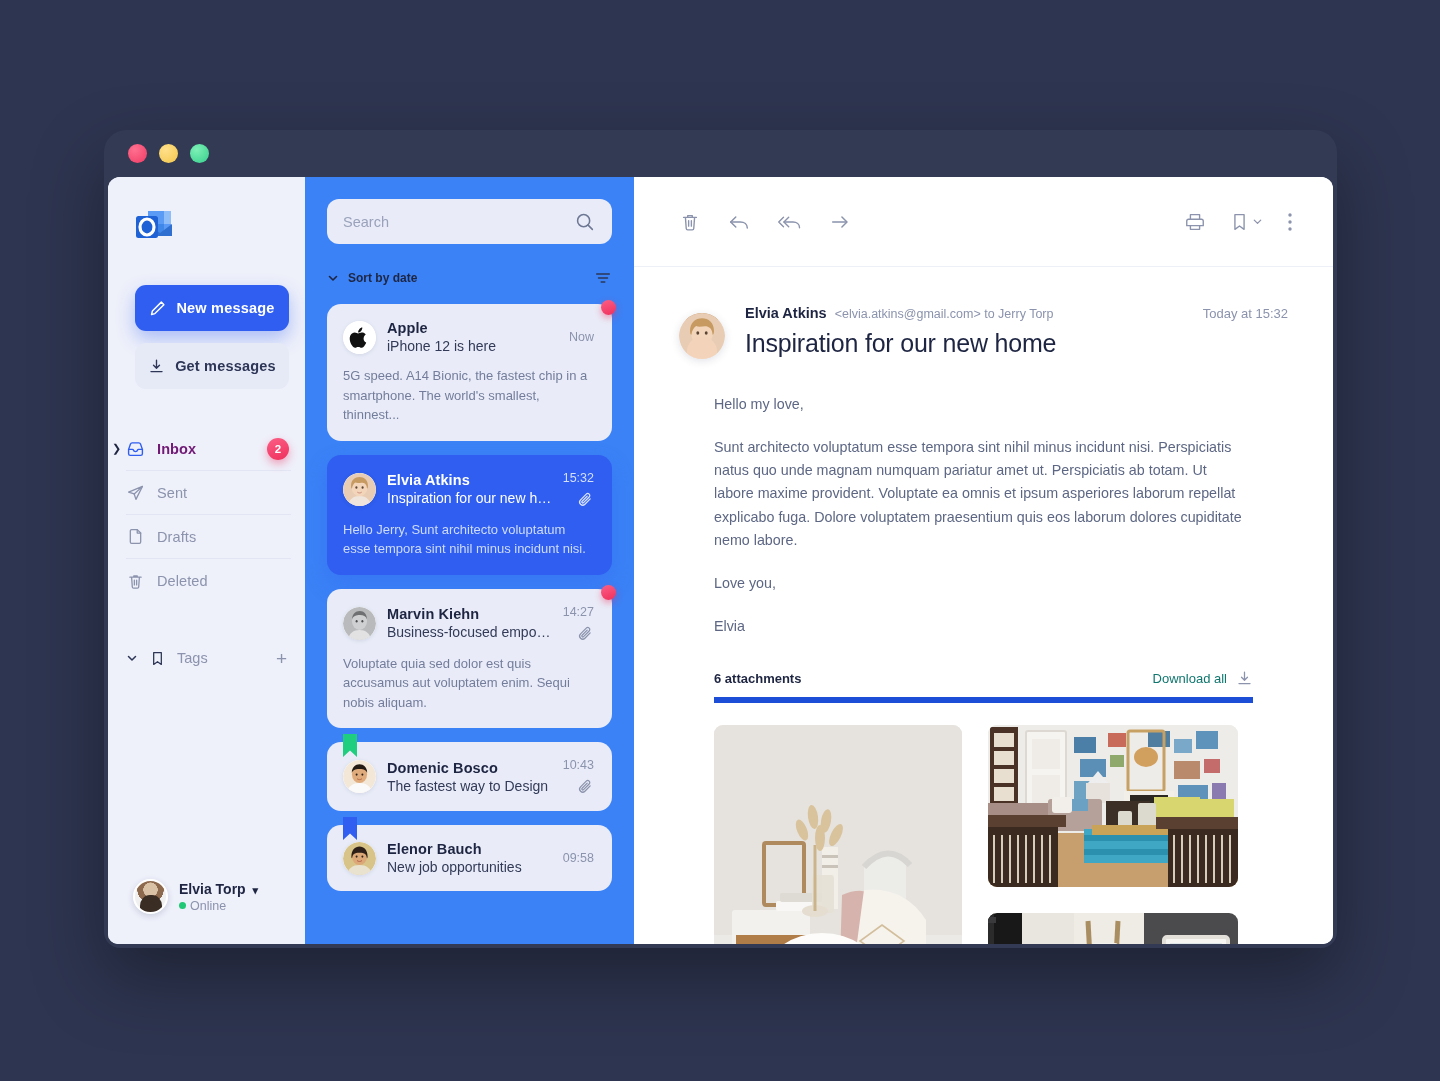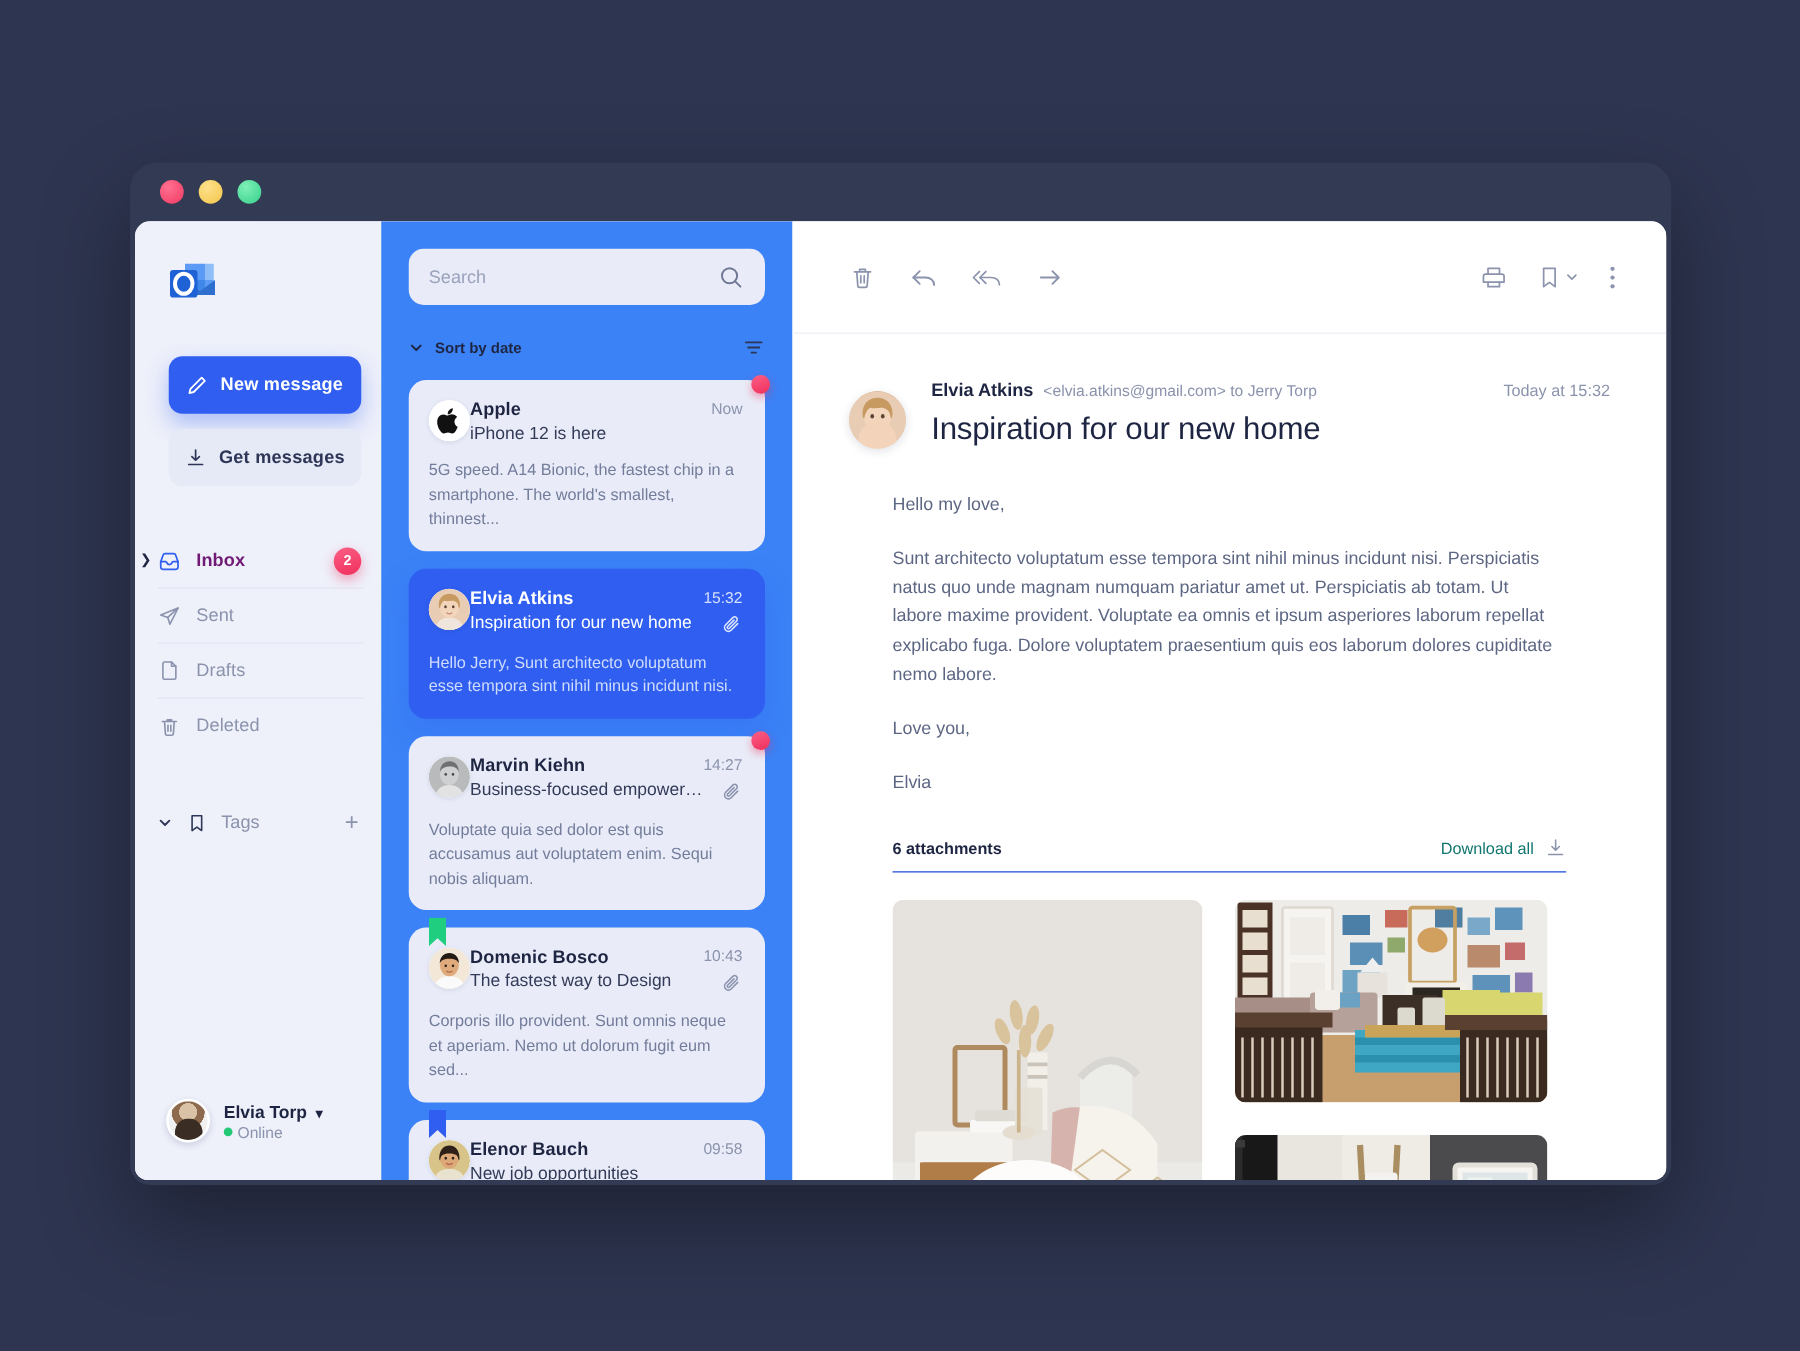--- a/index.html
+++ b/index.html
@@ -160,21 +160,21 @@
 
   .mail {
     margin-top: 14px;
     background: #e9ecf8;
     border-radius: 14px;
     padding: 16px 18px 16px 16px;
     position: relative;
     cursor: pointer;
   }
   .mail.selected { background: #2f5ef0; box-shadow: 0 10px 22px rgba(47,94,240,.3); }
-  .mail-top { display: flex; align-items: flex-start; }
+  .mail-top { display: flex; align-items: center; gap: 11px; }
   .m-av {
     width: 33px; height: 33px; border-radius: 50%; flex: none;
     background: #fff; overflow: hidden; position: relative;
     box-shadow: 0 1px 4px rgba(40,50,90,.12);
   }
   .m-meta { flex: 1; min-width: 0; }
   .m-name { font-size: 14.5px; font-weight: 700; color: #1e2542; letter-spacing: .1px; }
   .m-sub  { font-size: 14px; color: #323a57; margin-top: 2px; white-space: nowrap; overflow: hidden; text-overflow: ellipsis; }
   .m-right { flex: none; text-align: right; display:flex; flex-direction:column; align-items:flex-end; gap:6px;}
   .m-time { font-size: 12.5px; color: #8b93ad; }
@@ -226,21 +226,21 @@
   .r-date { font-size: 13px; color: #8b93ad; margin-left: auto; white-space: nowrap; }
   .r-subject { font-size: 25px; color: #1e2542; margin-top: 8px; letter-spacing: -.2px; }
 
   .r-body { padding: 34px 45px 0 80px; }
   .r-body p { font-size: 14.3px; line-height: 1.62; color: #5d6784; max-width: 530px; }
   .r-body p + p { margin-top: 20px; }
 
   .att-head {
     margin: 32px 80px 0 80px;
     display: flex; align-items: center;
-    padding-bottom: 10px; border-bottom: 1px solid #1d4ed8;
+    padding-bottom: 10px; border-bottom: 6px solid #1d4ed8;
   }
   .att-count { font-size: 13px; font-weight: 700; color: #1e2542; }
   .att-dl { margin-left: auto; display: flex; align-items: center; gap: 9px; cursor: pointer; }
   .att-dl span { font-size: 13px; color: #0f766e; }
 
   .att-grid {
     margin: 22px 80px 0 80px;
     display: flex; gap: 26px;
   }
   .att-col-l { width: 248px; }
@@ -496,21 +496,20 @@
           </div>
           <div class="m-right">
             <div class="m-time">10:43</div>
             <span>
               <svg width="17" height="17" viewBox="0 0 20 20" fill="none" stroke="#8b93ad" stroke-width="1.5" stroke-linecap="round" stroke-linejoin="round">
                 <path d="M15.5 9.3l-6.2 6.2a3.6 3.6 0 01-5.1-5.1l6.7-6.7a2.4 2.4 0 013.4 3.4l-6.6 6.6a1.2 1.2 0 01-1.7-1.7l6-6"></path>
               </svg>
             </span>
           </div>
         </div>
-        <div class="m-prev">Corporis illo provident. Sunt omnis neque et aperiam. Nemo ut dolorum fugit eum sed...</div>
       </div>
 
       <div class="mail">
         <div class="flag" style="background:#2f5ef0"></div>
         <div class="mail-top">
           <div class="m-av">
             <svg width="33" height="33" viewBox="0 0 33 33">
               <circle cx="16.5" cy="16.5" r="16.5" fill="#d8c489"></circle>
               <path d="M4 33c1.2-7 6-10 12.5-10S28 26 29 33z" fill="#e9e2cf"></path>
               <ellipse cx="16.5" cy="14.2" rx="7.6" ry="8.8" fill="#dda878"></ellipse>

